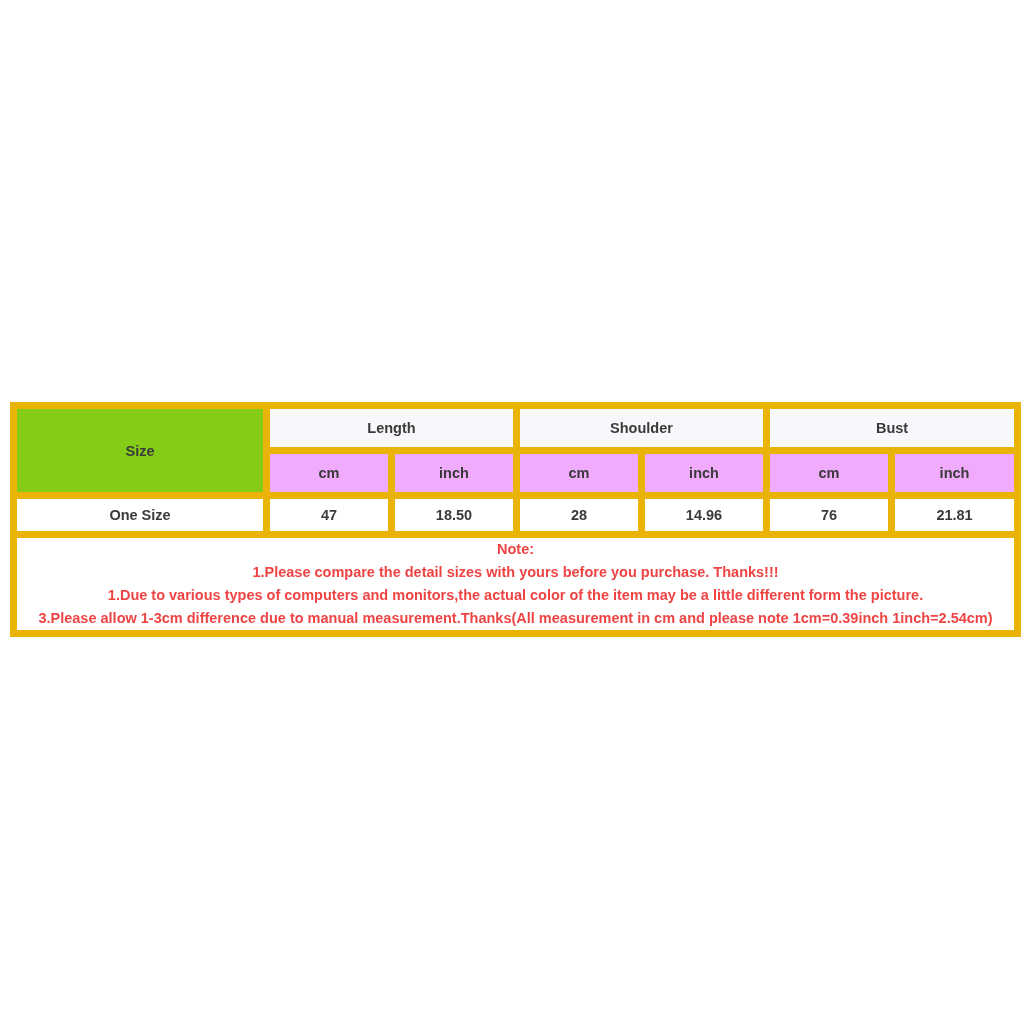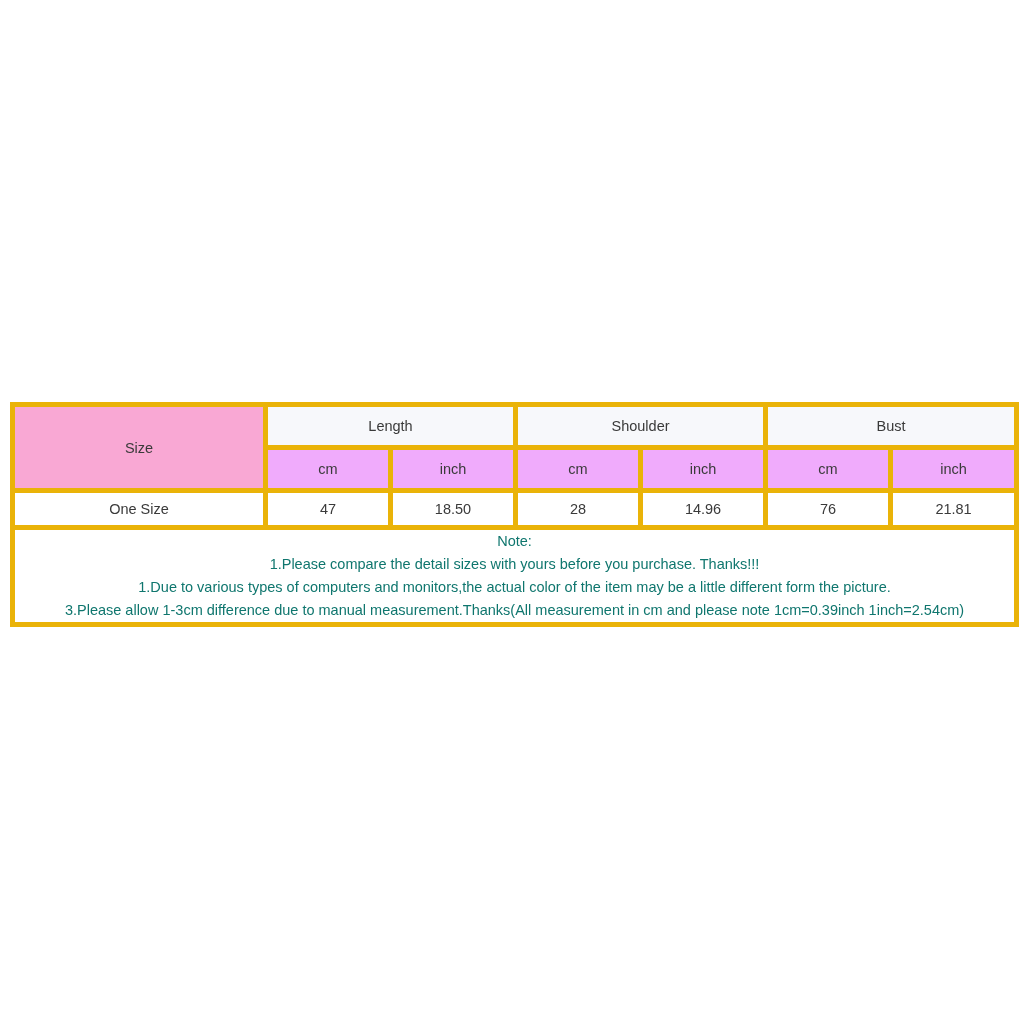--- a/index.html
+++ b/index.html
@@ -24,59 +24,59 @@
 
   table.size-chart {
     border-collapse: collapse;
     table-layout: fixed;
     width: 1004px;
     background: #ffffff;
   }
 
   table.size-chart td,
   table.size-chart th {
-    border: 5px solid #eab308;
+    border: 7px solid #eab308;
     text-align: center;
     vertical-align: middle;
     color: #3a3a3a;
     font-size: 14.5px;
-    font-weight: normal;
+    font-weight: bold;
     padding: 0;
   }
 
   .hdr {
     background: #f7f8fb;
     font-weight: bold;
     height: 38px;
   }
 
   .hdr-sub {
     background: #f0abfc;
     font-weight: bold;
     height: 38px;
   }
 
   .size-cell {
-    background: #f9a8d4;
+    background: #84cc16;
     font-weight: bold;
   }
 
   .data-row td {
     height: 32px;
     background: #ffffff;
   }
 
   .note-cell {
     background: #ffffff;
     padding: 10px 6px 12px 6px;
     border: 1px solid #d8d8dd;
   }
 
   .note-line {
-    color: #0f766e;
+    color: #ef4444;
     font-size: 14.5px;
     line-height: 23px;
     text-align: center;
     white-space: nowrap;
   }
 </style>
 </head>
 <body>
 
 <div class="size-chart-wrap">

